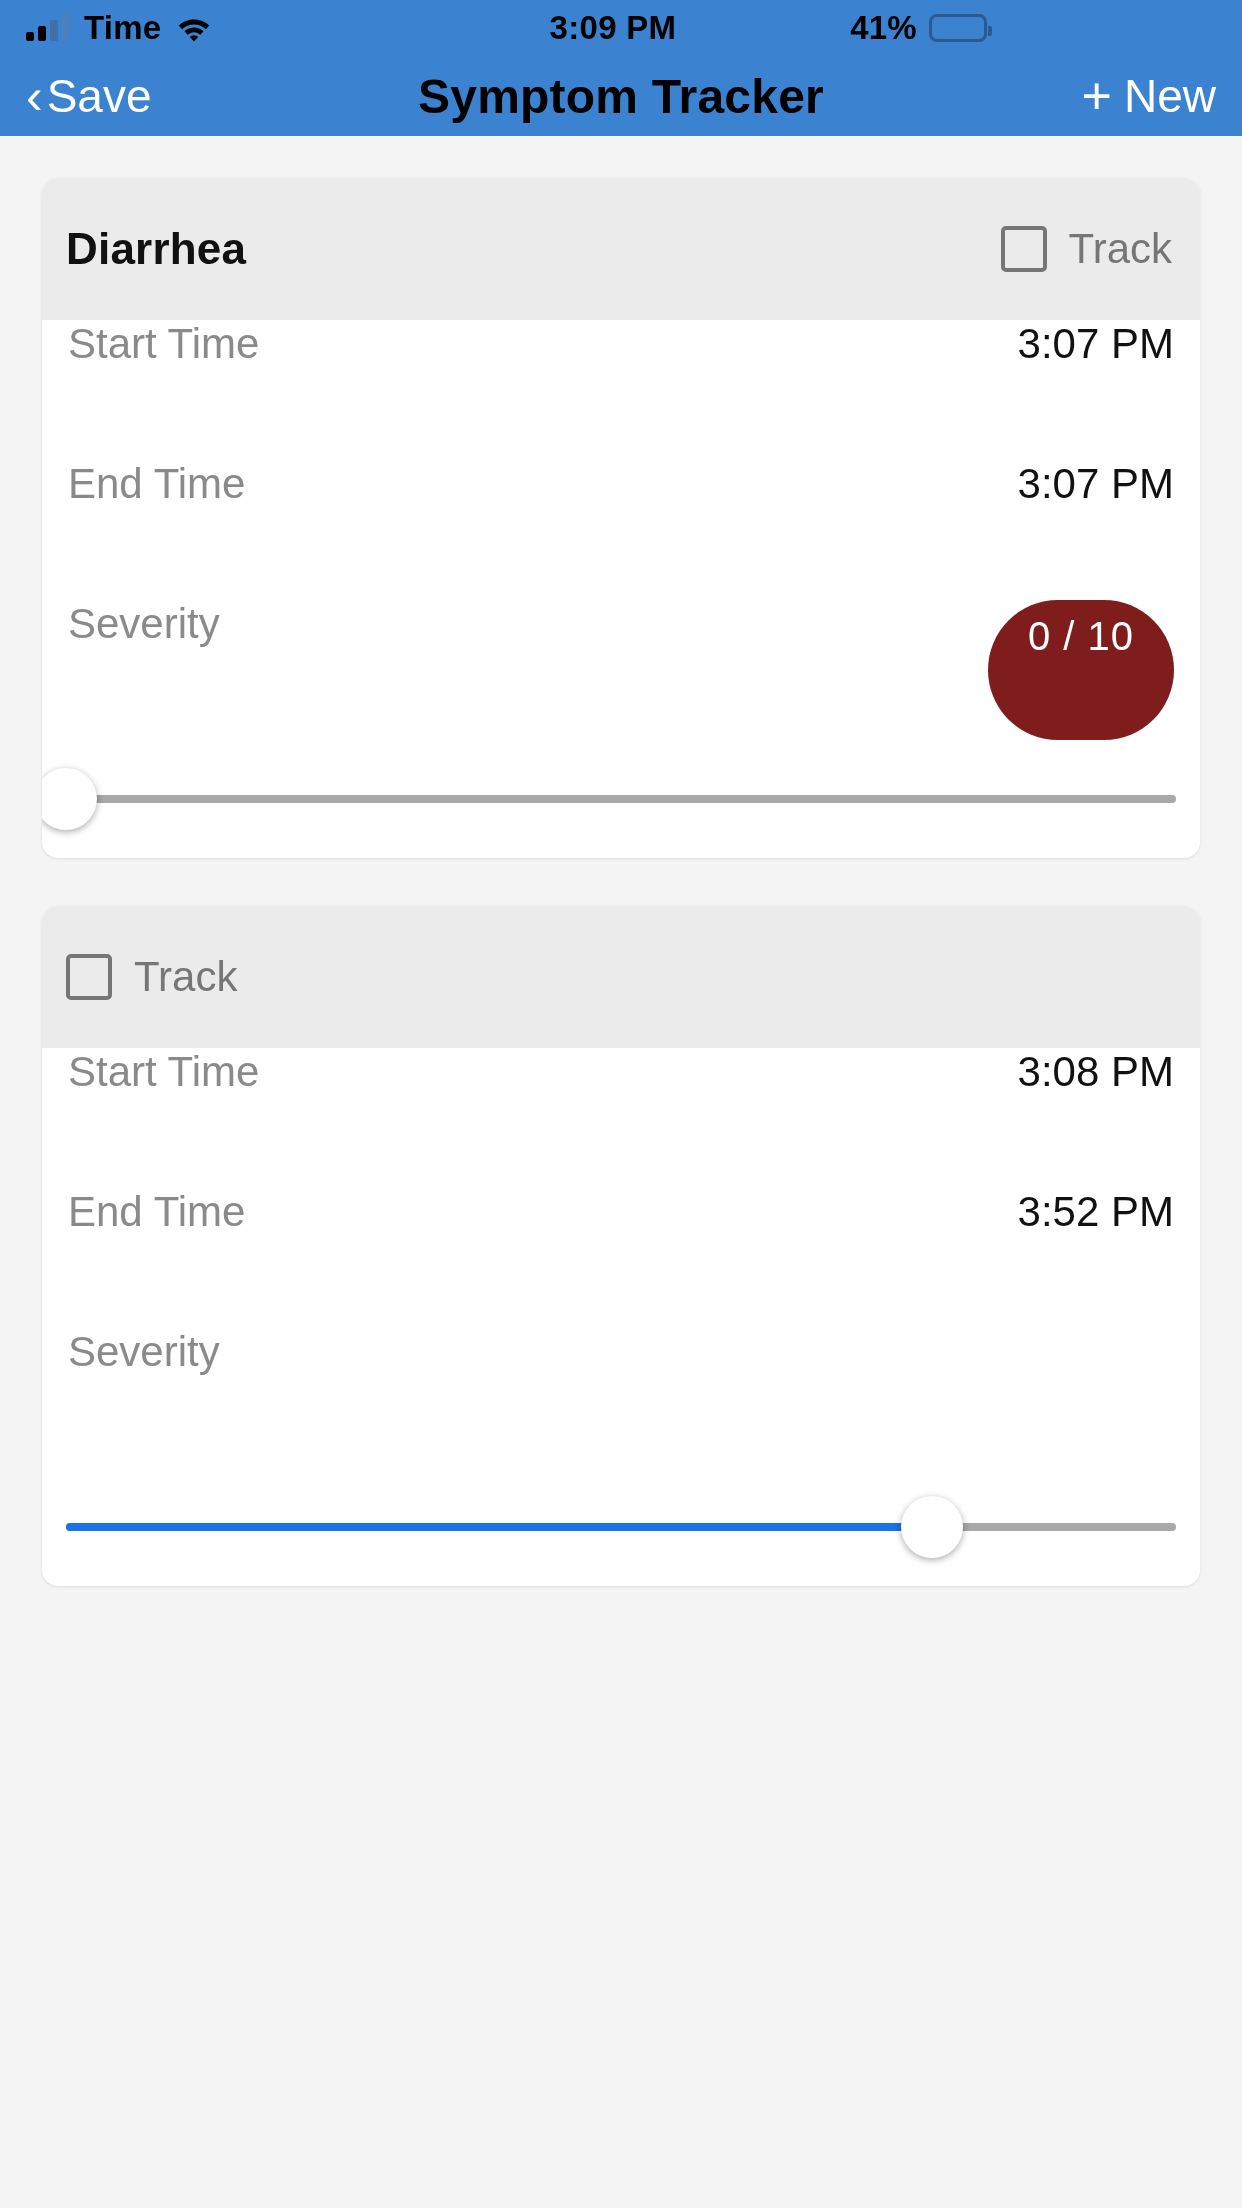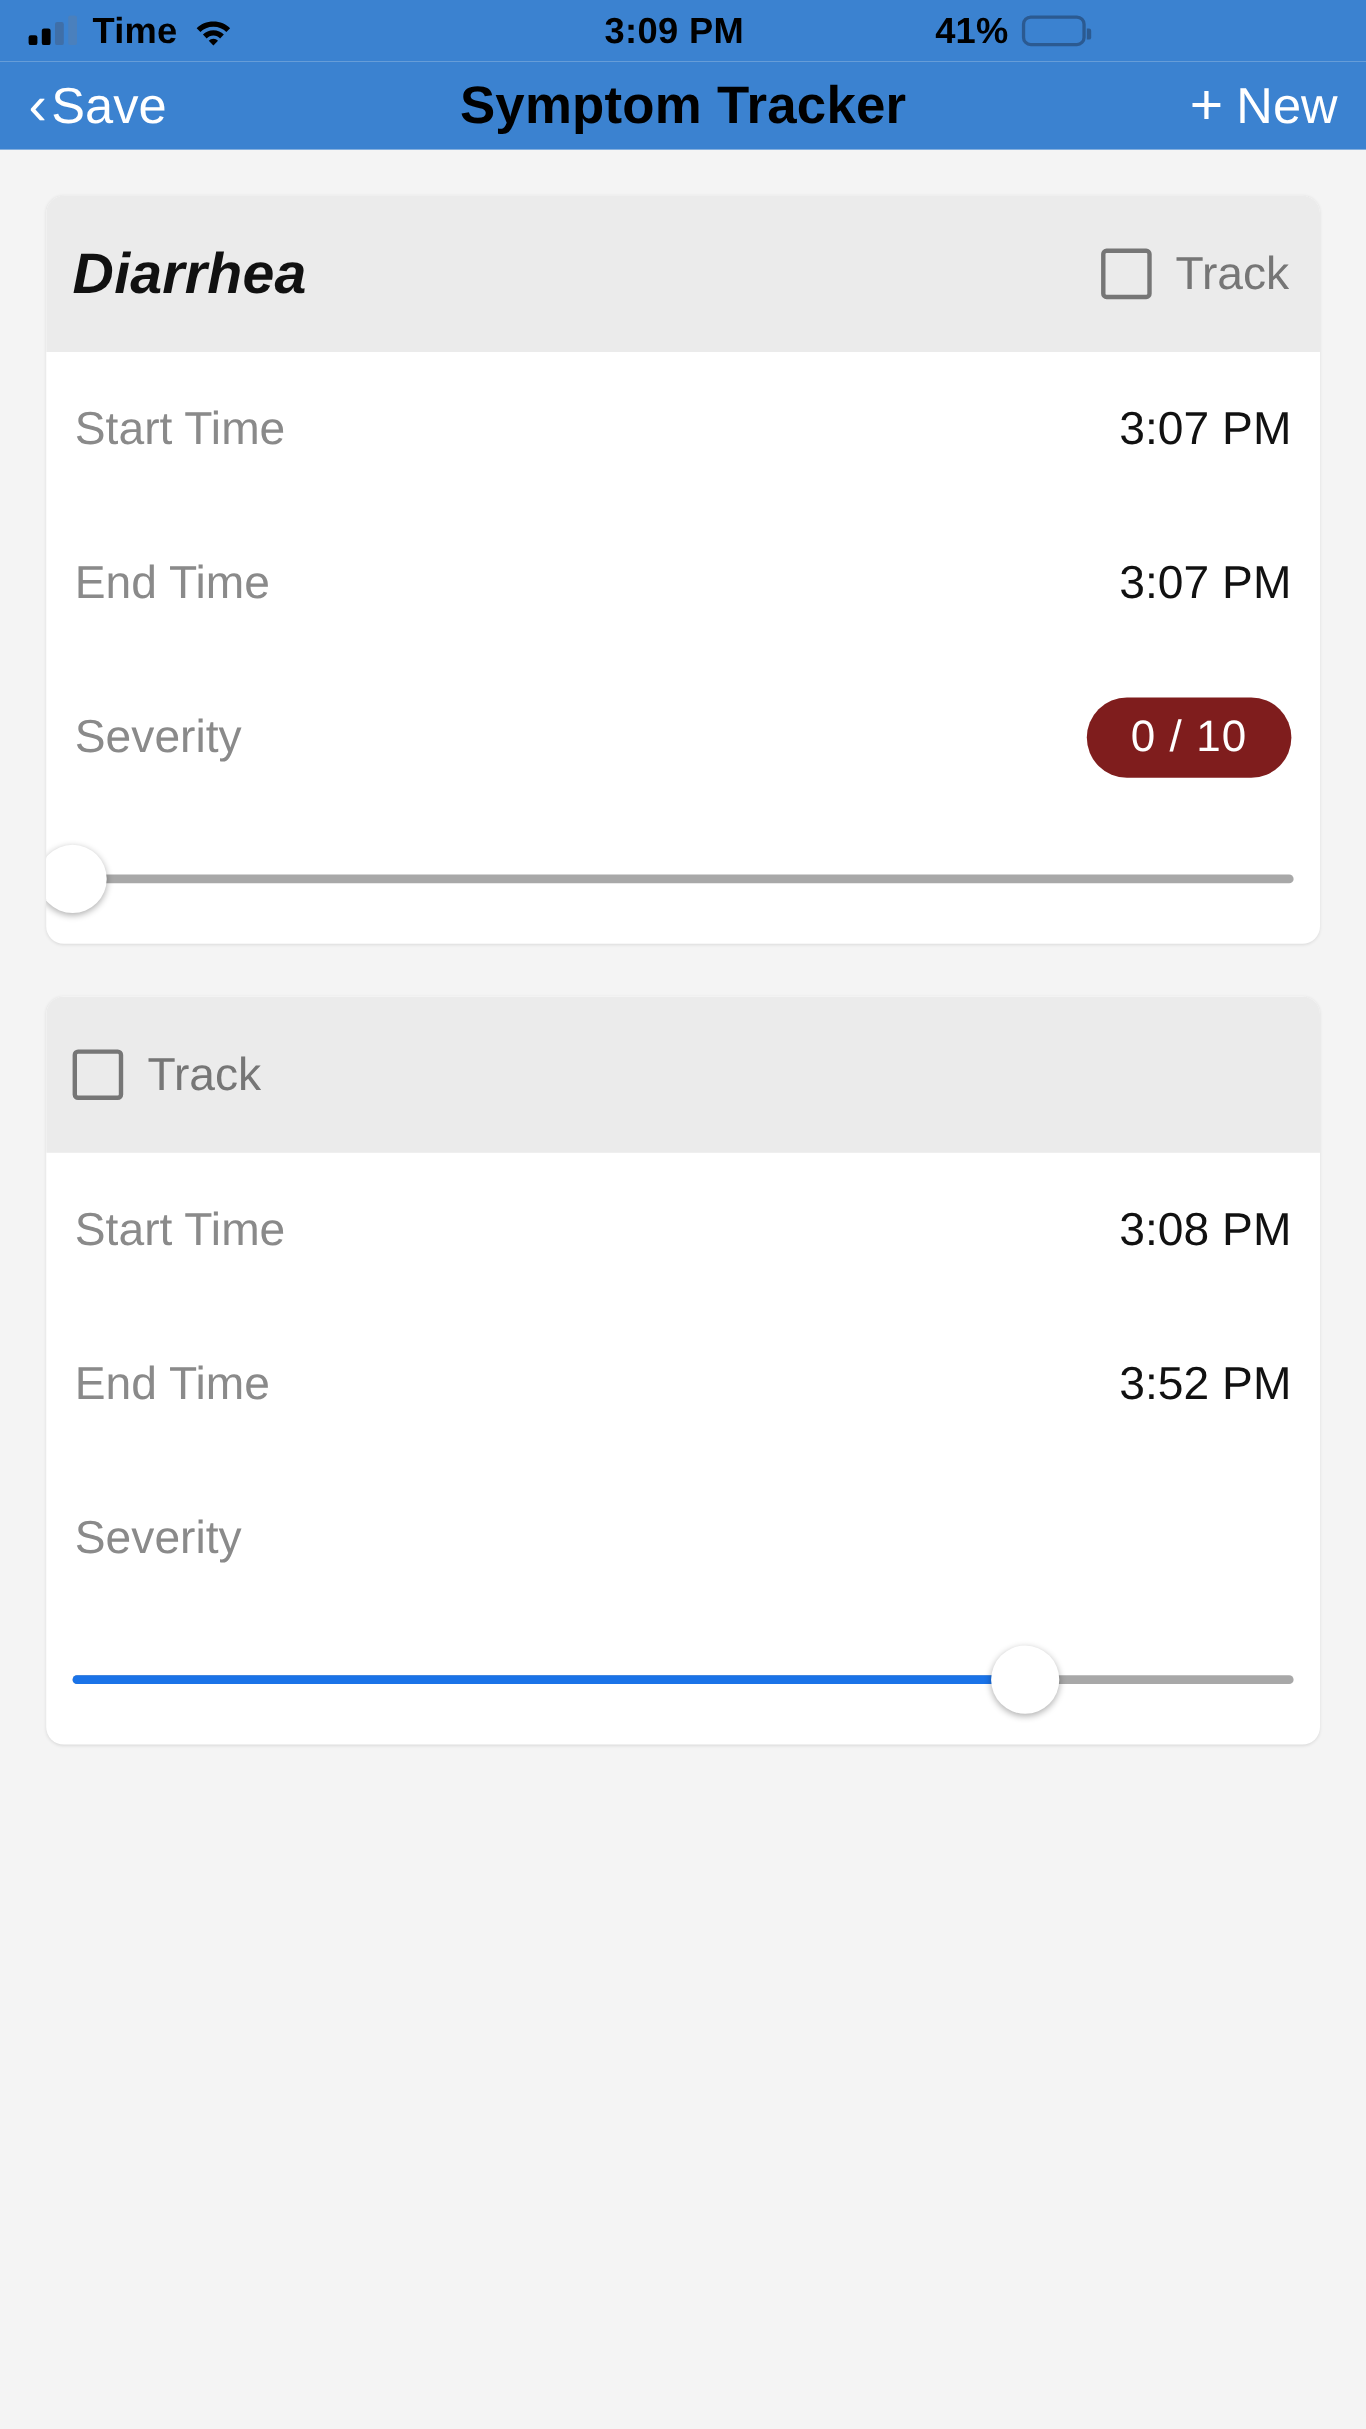--- a/index.html
+++ b/index.html
@@ -71,31 +71,31 @@
     overflow: hidden;
     margin-bottom: 48px;
     box-shadow: 0 1px 3px rgba(0,0,0,0.10);
   }
   .card-header {
     background: #ebebeb;
     height: 142px;
     display: flex; align-items: center; justify-content: space-between;
     padding: 0 26px 0 24px;
   }
-  .card-title { font-size: 52px; font-weight: 700; color: #111; letter-spacing: .2px; font-style: italic; }
+  .card-title { font-size: 44px; font-weight: 700; color: #111; letter-spacing: .2px; }
   .track { display: flex; align-items: center; gap: 22px; padding-right: 2px; }
   .checkbox {
     width: 46px; height: 46px;
     border: 4px solid #767676; border-radius: 5px; background: transparent;
   }
   .track-label { font-size: 42px; color: #767676; }
 
   .row {
     height: 140px;
-    display: flex; align-items: center; justify-content: space-between;
+    display: flex; justify-content: space-between;
     padding: 0 26px 0 26px;
   }
   .row-label { font-size: 42px; color: #8a8a8a; }
   .row-value { font-size: 42px; color: #111; }
 
   .badge {
     background: #7f1d1d; color: #fff;
     font-size: 40px;
     border-radius: 999px;
     padding: 14px 40px;

